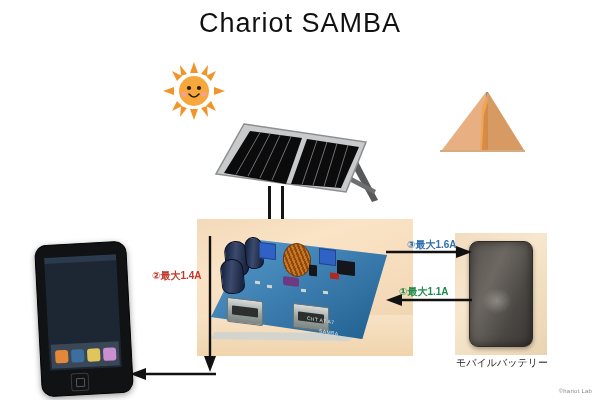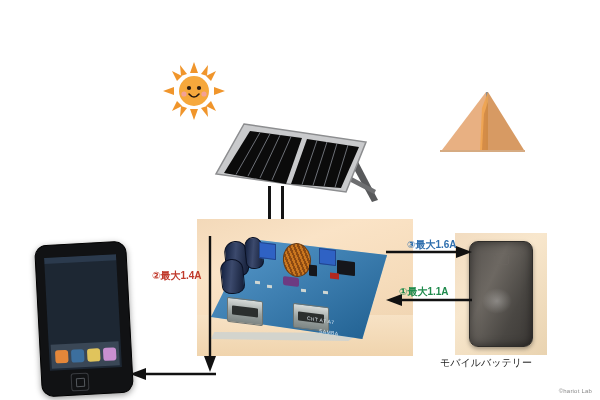--- a/index.html
+++ b/index.html
@@ -129,21 +129,21 @@
   .batt{
     position:absolute;left:14px;top:8px;width:62px;height:104px;border-radius:9px;
     background:linear-gradient(115deg,#56524e 0%,#6d6862 35%,#4a4743 70%,#3b3835 100%);
     box-shadow:inset 0 0 10px rgba(0,0,0,.5),0 2px 4px rgba(0,0,0,.35);
     border:1px solid #2e2c29;
   }
   .batt-gloss{position:absolute;left:12px;top:46px;width:30px;height:26px;border-radius:50%;
               background:radial-gradient(ellipse at center,rgba(255,255,255,.28),rgba(255,255,255,0) 70%);}
   .batt-logo{position:absolute;left:24px;top:12px;width:13px;height:9px;border:1px solid #6b6660;border-radius:2px;opacity:.55;}
   .batt-caption{
-    position:absolute;left:440px;top:356px;width:124px;text-align:left;
+    position:absolute;left:440px;top:356px;width:124px;text-align:center;
     font-size:10px;color:#1b1b1b;
   }
 
   
   .arrow{position:absolute;}
   .arrow svg{display:block;overflow:visible;}
 
   
   .lab{position:absolute;font-size:10px;font-weight:700;white-space:nowrap;}
   .lab.l2{left:152px;top:269px;color:#c0392b;}
@@ -151,20 +151,21 @@
   .lab.l1{left:399px;top:285px;color:#1f8a4c;}
 
   
   .watermark{position:absolute;right:8px;bottom:6px;font-size:6px;color:#8a8a8a;letter-spacing:.2px;}
 </style>
 </head>
 <body>
 
 <div id="stage">
 
+  <div class="title">Chariot SAMBA</div>
 
   <div class="sun">
     <svg viewBox="0 0 62 58">
       <g fill="#f0952b">
         <polygon points="31,0 35,11 27,11"></polygon>
         <polygon points="31,58 35,47 27,47"></polygon>
         <polygon points="0,29 11,25 11,33"></polygon>
         <polygon points="62,29 51,25 51,33"></polygon>
         <polygon points="9,9 19,14 14,19"></polygon>
         <polygon points="53,9 43,14 48,19"></polygon>

